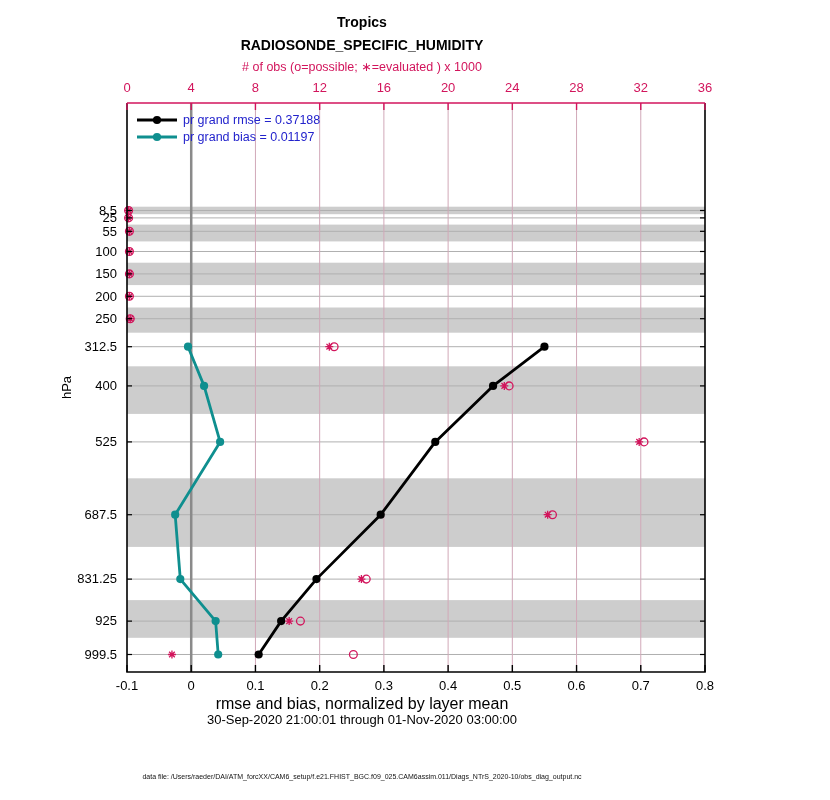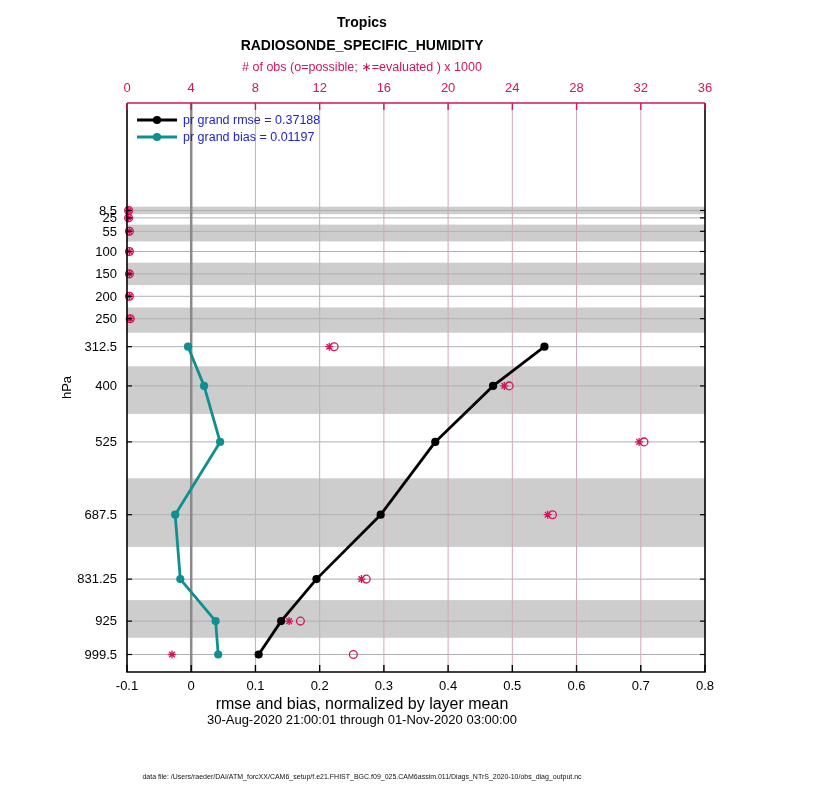--- a/index.html
+++ b/index.html
@@ -186,15 +186,15 @@
       <text x="117" y="658.795985" text-anchor="end" font-size="13" fill="#000">999.5</text>
       <line x1="137" y1="120" x2="177" y2="120" stroke="#000000" stroke-width="2.8"></line>
       <circle cx="157" cy="120" r="4.1" fill="#000000"></circle>
       <text x="183" y="124.2" font-size="12.5" fill="#2323cc">pr grand rmse = 0.37188</text>
       <line x1="137" y1="137" x2="177" y2="137" stroke="#0f8f8f" stroke-width="2.8"></line>
       <circle cx="157" cy="137" r="4.1" fill="#0f8f8f"></circle>
       <text x="183" y="141.2" font-size="12.5" fill="#2323cc">pr grand bias = 0.01197</text>
     </svg>
 
   <div class="ctext xlabel">rmse and bias, normalized by layer mean</div>
-  <div class="ctext datespan">30-Aug-2020 21:00:01 through 01-Nov-2020 03:00:00</div>
+  <div class="ctext datespan">30-Sep-2020 21:00:01 through 01-Nov-2020 03:00:00</div>
   <div class="ctext datafile">data file: /Users/raeder/DAI/ATM_forcXX/CAM6_setup/f.e21.FHIST_BGC.f09_025.CAM6assim.011/Diags_NTrS_2020-10/obs_diag_output.nc</div>
 </div>
 
 </body></html>

